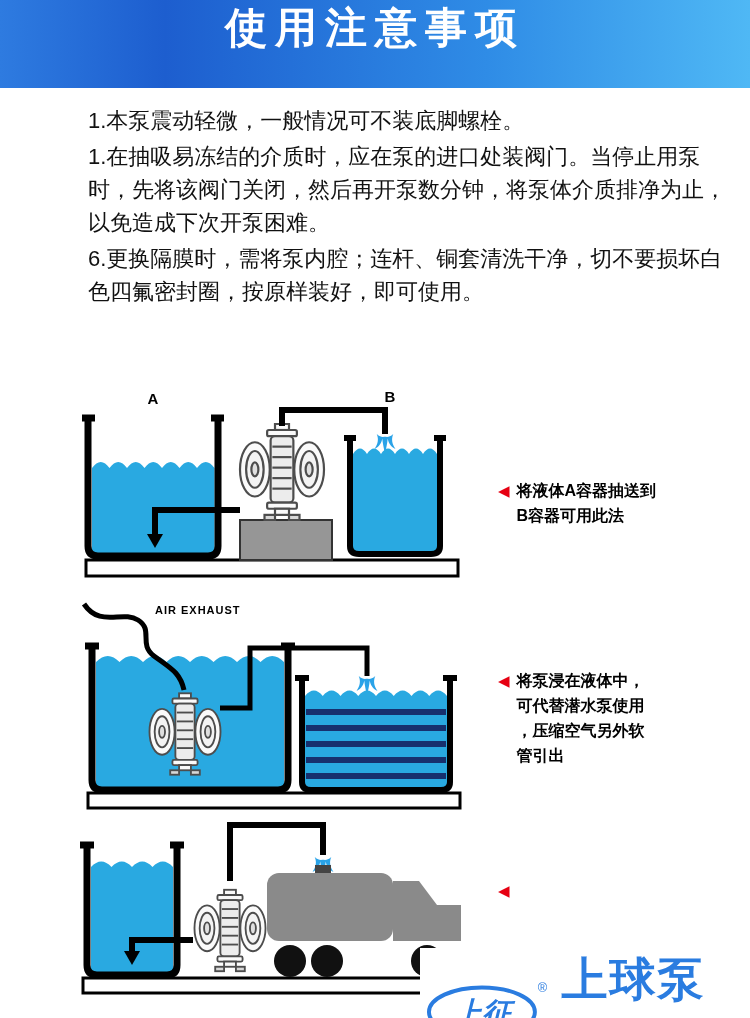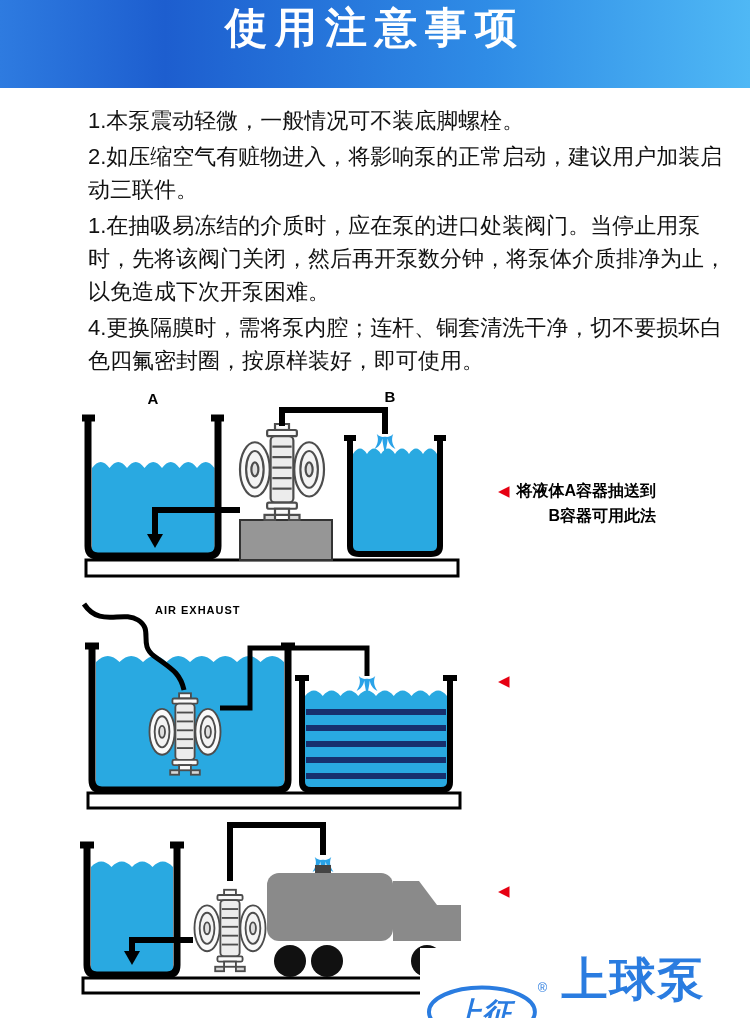--- a/index.html
+++ b/index.html
@@ -28,21 +28,21 @@
   .d2{left:80px;top:600px;}
   .d3{left:75px;top:815px;}
   
   .annotation{
     position:absolute;left:498px;width:208px;display:flex;gap:7px;align-items:flex-start;
   }
   .annotation .marker{
     color:#e60012;font-size:15px;line-height:25px;flex:0 0 auto;
   }
   .annotation .ann-text{
-    font-size:16px;line-height:25px;font-weight:700;color:#000;white-space:pre-line;text-align:right;
+    font-size:16px;line-height:25px;font-weight:700;color:#000;white-space:pre-line;
   }
   .a1{top:478px;}
   .a2{top:668px;}
   .a3{top:878px;}
   
   .logo{
     position:absolute;left:420px;top:948px;display:flex;align-items:center;gap:10px;
     background:#fff;padding-left:6px;
   }
   .logo .company{
@@ -84,23 +84,22 @@
       </symbol>
     </defs>
   </svg>
 
   <div class="banner">
     <h1>使用注意事项</h1>
   </div>
 
   <div class="notes">
     <p>1.本泵震动轻微，一般情况可不装底脚螺栓。</p>
-    <p>2.如压缩空气有赃物进入，将影响泵的正常启动，建议用户加装启动三联件。</p>
     <p>1.在抽吸易冻结的介质时，应在泵的进口处装阀门。当停止用泵时，先将该阀门关闭，然后再开泵数分钟，将泵体介质排净为止，以免造成下次开泵困难。</p>
-    <p>4.更换隔膜时，需将泵内腔；连杆、铜套清洗干净，切不要损坏白色四氟密封圈，按原样装好，即可使用。</p>
+    <p>6.更换隔膜时，需将泵内腔；连杆、铜套清洗干净，切不要损坏白色四氟密封圈，按原样装好，即可使用。</p>
   </div>
 
   <svg class="diagram d1" width="400" height="195" viewBox="0 0 400 195">
 
     <text x="73" y="16" font-size="15" font-weight="bold" text-anchor="middle">A</text>
     <text x="310" y="14" font-size="15" font-weight="bold" text-anchor="middle">B</text>
 
     <rect x="6" y="172" width="372" height="16" fill="#ffffff" stroke="#000" stroke-width="3"></rect>
 
     <g>
@@ -165,20 +164,24 @@
         <line x1="226" y1="176" x2="366" y2="176"></line>
       </g>
       <path d="M222,78 L222,182 Q222,190 231,190 L361,190 Q370,190 370,182 L370,78" fill="none" stroke="#000" stroke-width="6"></path>
       <line x1="215" y1="78" x2="229" y2="78" stroke="#000" stroke-width="6"></line>
       <line x1="363" y1="78" x2="377" y2="78" stroke="#000" stroke-width="6"></line>
     </g>
   </svg>
 
   <div class="annotation a2">
     <span class="marker">◀</span>
+    <div class="ann-text">将泵浸在液体中，
+可代替潜水泵使用
+，压缩空气另外软
+管引出</div>
   </div>
 
   <svg class="diagram d3" width="420" height="200" viewBox="0 0 420 200">
 
     <rect x="8" y="163" width="378" height="15" fill="#ffffff" stroke="#000" stroke-width="3"></rect>
 
     <g>
       <path d="M16,52 q10.25,-11 20.5,0 q10.25,-11 20.5,0 q10.25,-11 20.5,0 q10.25,-11 20.5,0 L98,158 L16,158 Z" fill="#29a9e1"></path>
       <path d="M12,30 L12,150 Q12,160 22,160 L92,160 Q102,160 102,150 L102,30" fill="none" stroke="#000" stroke-width="7"></path>
       <line x1="5" y1="30" x2="19" y2="30" stroke="#000" stroke-width="7"></line>

